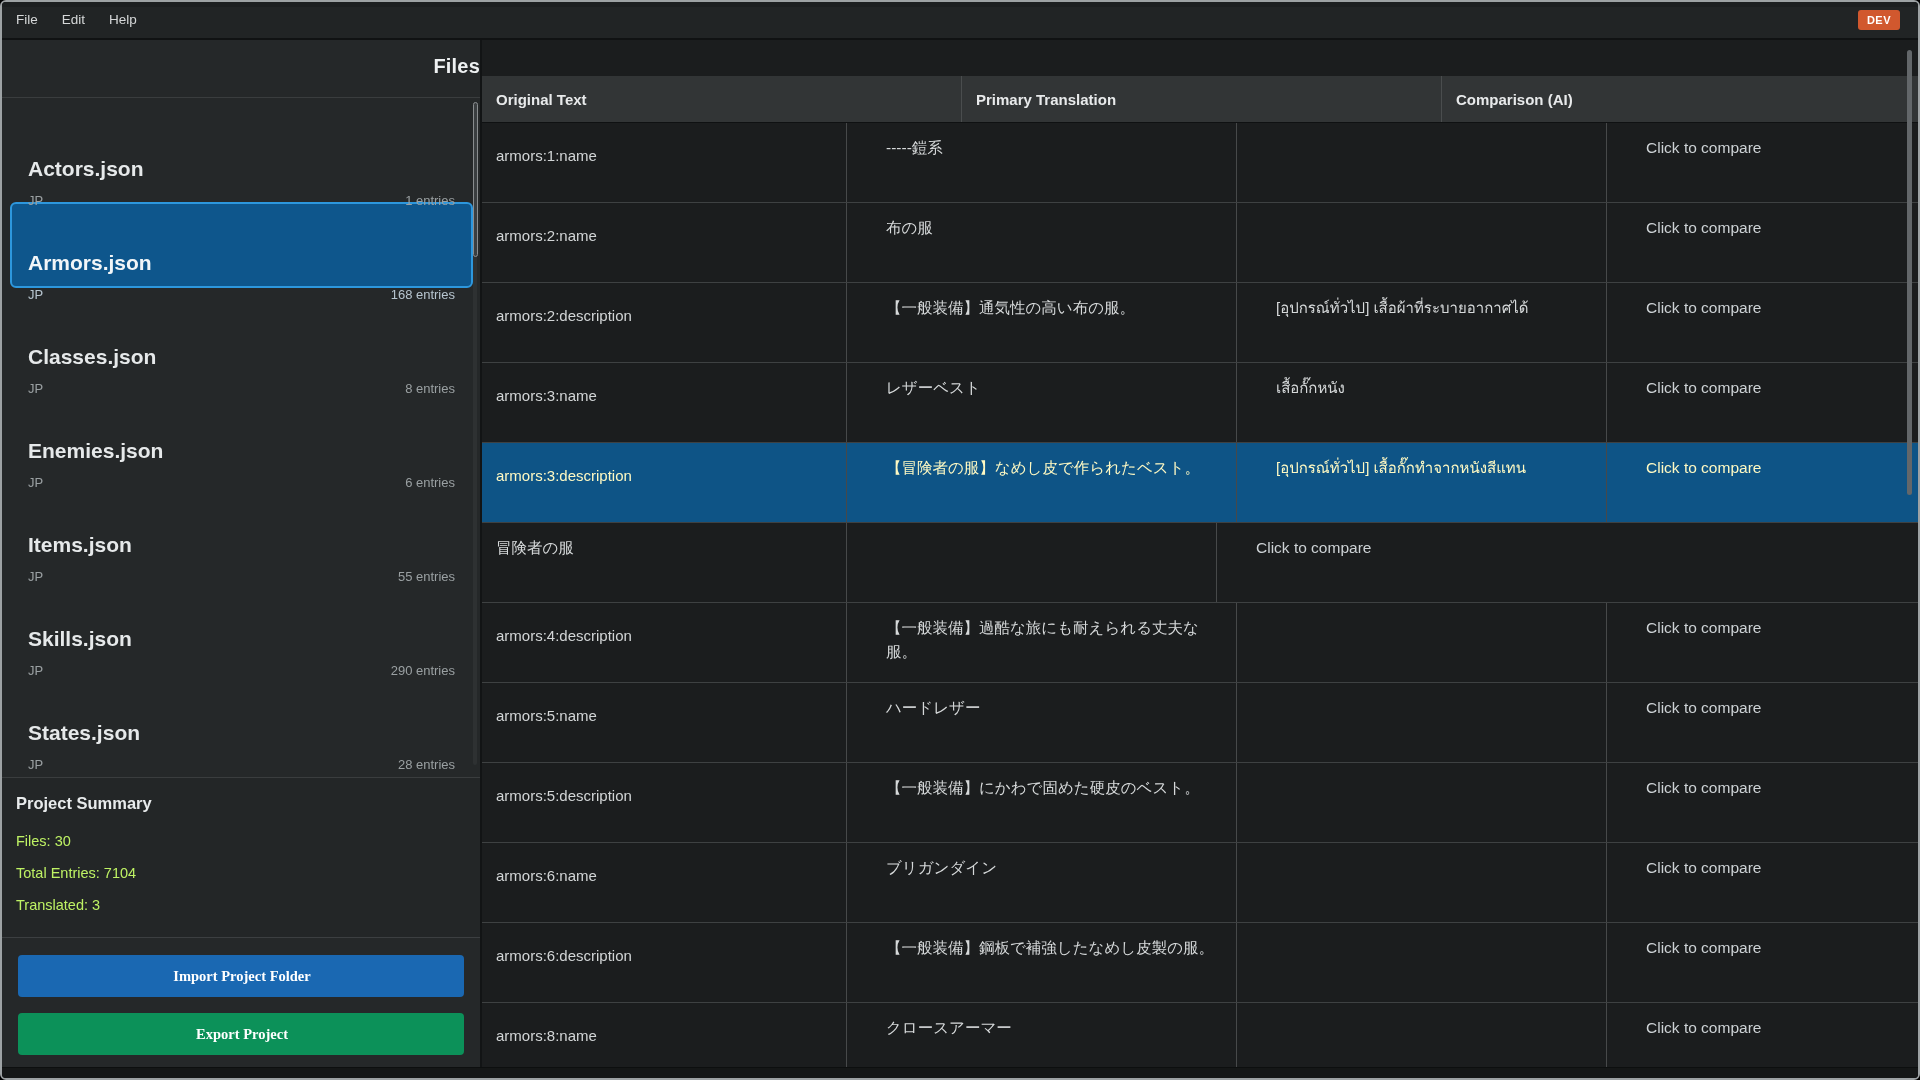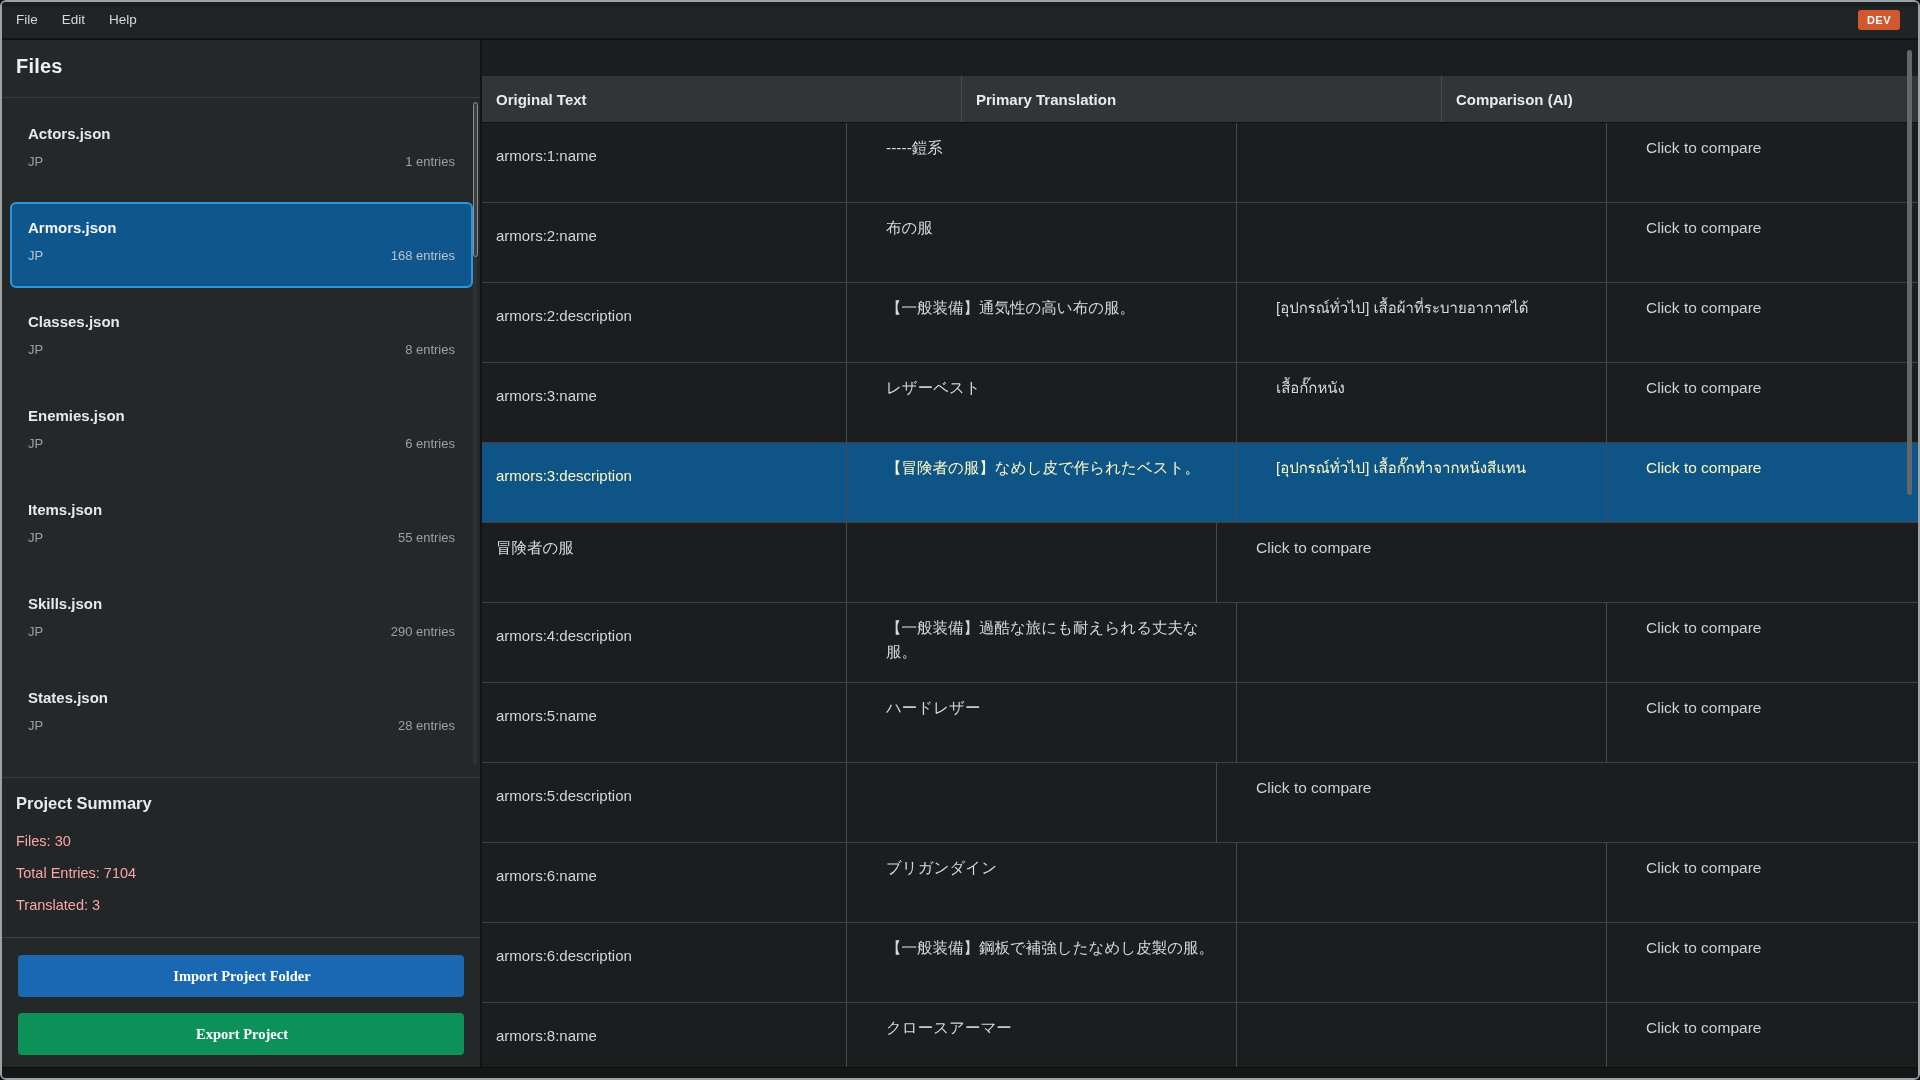--- a/index.html
+++ b/index.html
@@ -20,41 +20,41 @@
            letter-spacing:.5px;position:relative;}
 
   
   .content{display:flex;height:1038px;}
 
   
   .sidebar{width:480px;min-width:480px;background:#252829;border-right:2px solid #121415;
            display:flex;flex-direction:column;box-sizing:border-box;}
   .sb-header{height:58px;border-bottom:1px solid #3a3d3e;box-sizing:border-box;}
   .sb-header h1{margin:0;padding:15px 0 0 14px;font-size:20px;color:#eef1f2;
-           font-weight:bold;letter-spacing:.2px;}
+           font-weight:bold;letter-spacing:.2px;text-align:right;}
   .file-list{position:relative;height:679px;box-sizing:border-box;
            padding:10px 7px 0 8px;overflow:hidden;}
   .file-item{height:86px;box-sizing:border-box;margin:0 0 8px 0;padding:15px 16px 0;
            border-radius:6px;border:2px solid transparent;cursor:pointer;}
   .file-item.selected{background:#0e568c;border-color:#2d97dd;}
-  .file-name{font-size:15px;font-weight:600;color:#e6e9ea;}
+  .file-name{font-size:21px;font-weight:600;color:#e6e9ea;margin-top:32px;}
   .file-meta{display:flex;justify-content:space-between;margin-top:12px;
            font-size:13px;color:#9aa0a2;}
   .file-item.selected .file-name{color:#f2f6f8;}
   .file-item.selected .file-meta{color:#b7c5cf;}
   .sb-scroll-track{position:absolute;right:3px;top:4px;bottom:12px;width:4px;
            background:#2e3132;border-radius:2px;}
   .sb-scroll-thumb{position:absolute;right:2px;top:4px;width:5px;height:155px;
            background:#3a3e40;border:1px solid #898d8f;border-radius:3px;box-sizing:border-box;}
 
   .summary{border-top:1px solid #3a3d3e;height:160px;box-sizing:border-box;
            padding:16px 16px 0 14px;background:#232627;}
   .summary h2{margin:0;font-size:16.5px;font-weight:bold;color:#e8ebec;}
   .sum-lines{margin-top:12px;}
-  .sum-line{height:32px;display:flex;align-items:center;font-size:14.5px;color:#fca5a5;}
+  .sum-line{height:32px;display:flex;align-items:center;font-size:14.5px;color:#bef264;}
 
   .sb-buttons{border-top:1px solid #3c3f41;padding:17px 16px 0;}
   .btn{display:block;width:100%;height:42px;border:none;border-radius:4px;color:#fff;
            font-size:14.5px;font-weight:bold;font-family:Liberation Serif, serif;margin-bottom:16px;
            cursor:pointer;padding-left:8px;}
   .btn-import{background:#1a68b2;}
   .btn-export{background:#0c9159;}
 
   
   .tablearea{flex:1;position:relative;background:#1b1d1e;overflow:hidden;}
@@ -245,20 +245,21 @@
 
           <div class="tr">
             <div class="td c-key">armors:5:name</div>
             <div class="td c-orig">ハードレザー</div>
             <div class="td c-trans"></div>
             <div class="td c-comp">Click to compare</div>
           </div>
 
           <div class="tr">
             <div class="td c-key">armors:5:description</div>
+            <div class="td c-orig">【一般装備】にかわで固めた硬皮のベスト。</div>
             <div class="td c-trans"></div>
             <div class="td c-comp">Click to compare</div>
           </div>
 
           <div class="tr">
             <div class="td c-key">armors:6:name</div>
             <div class="td c-orig">ブリガンダイン</div>
             <div class="td c-trans"></div>
             <div class="td c-comp">Click to compare</div>
           </div>

